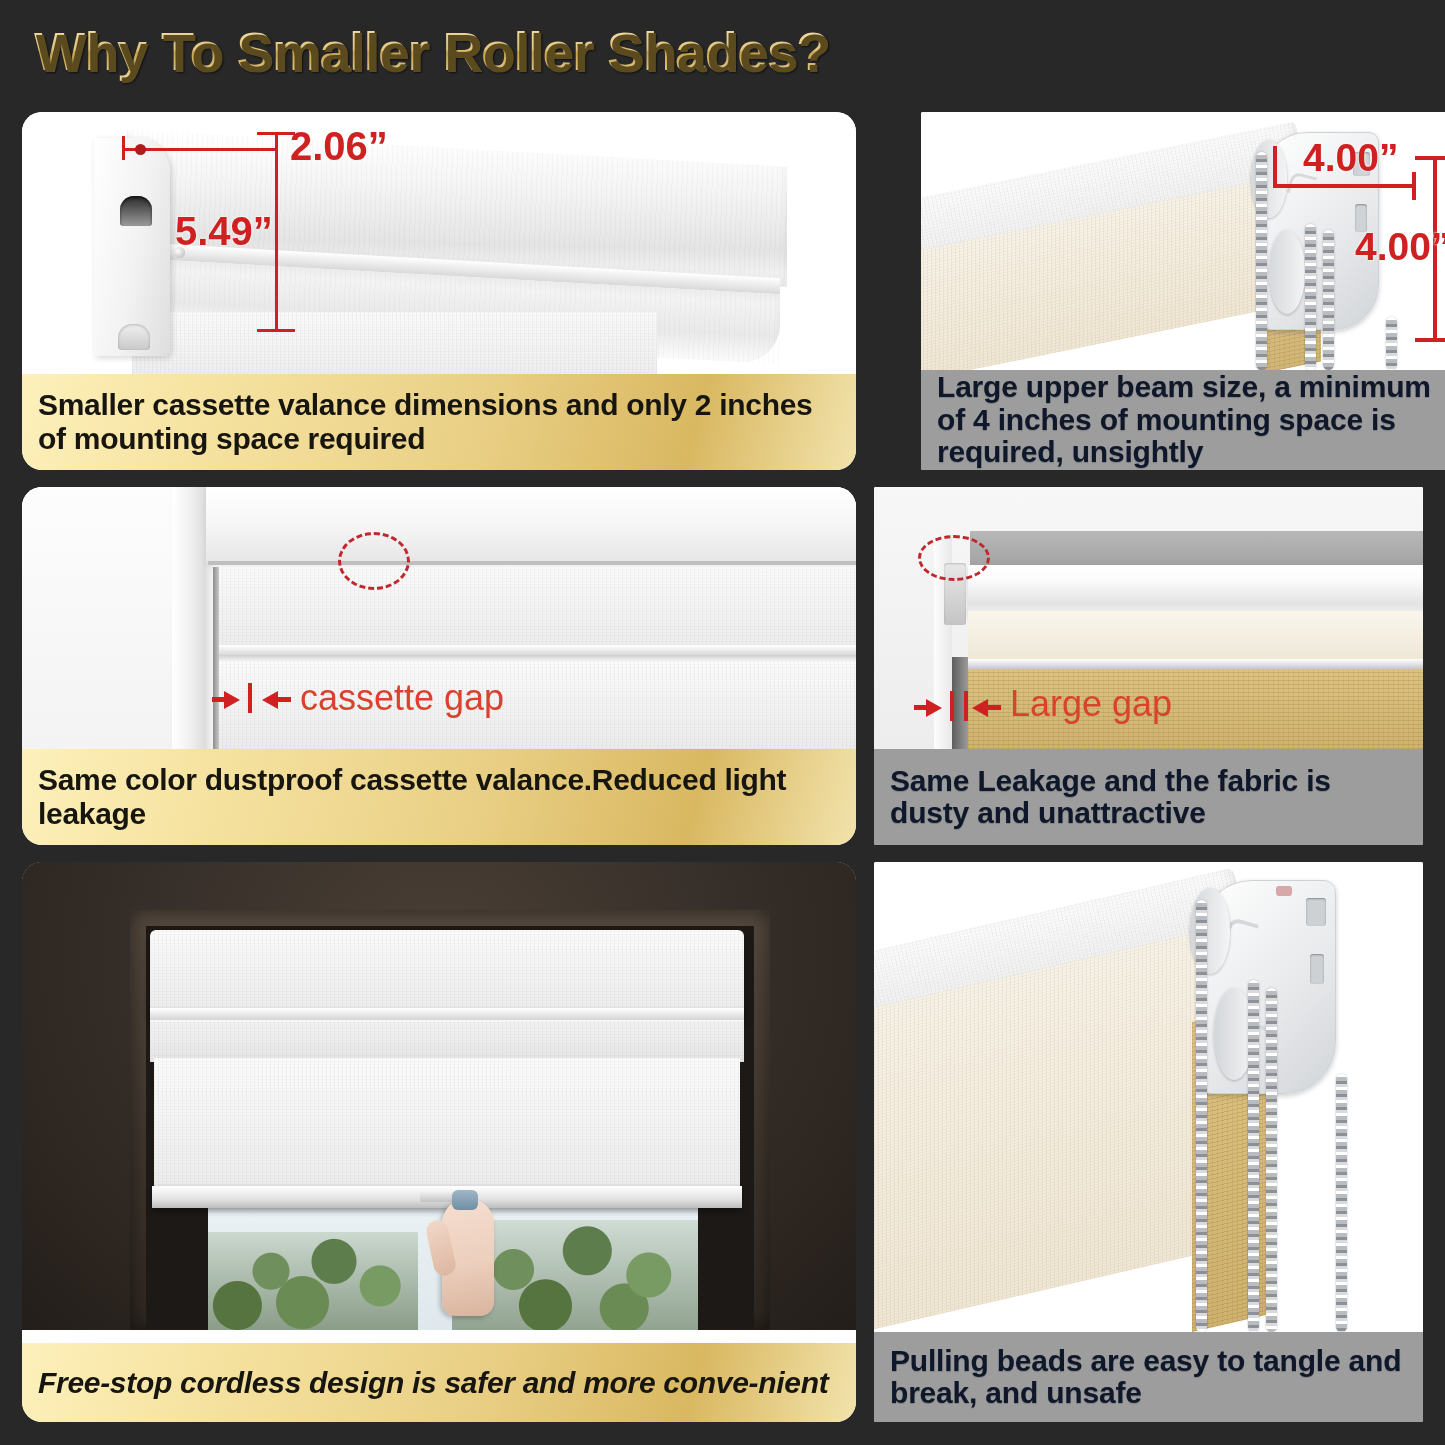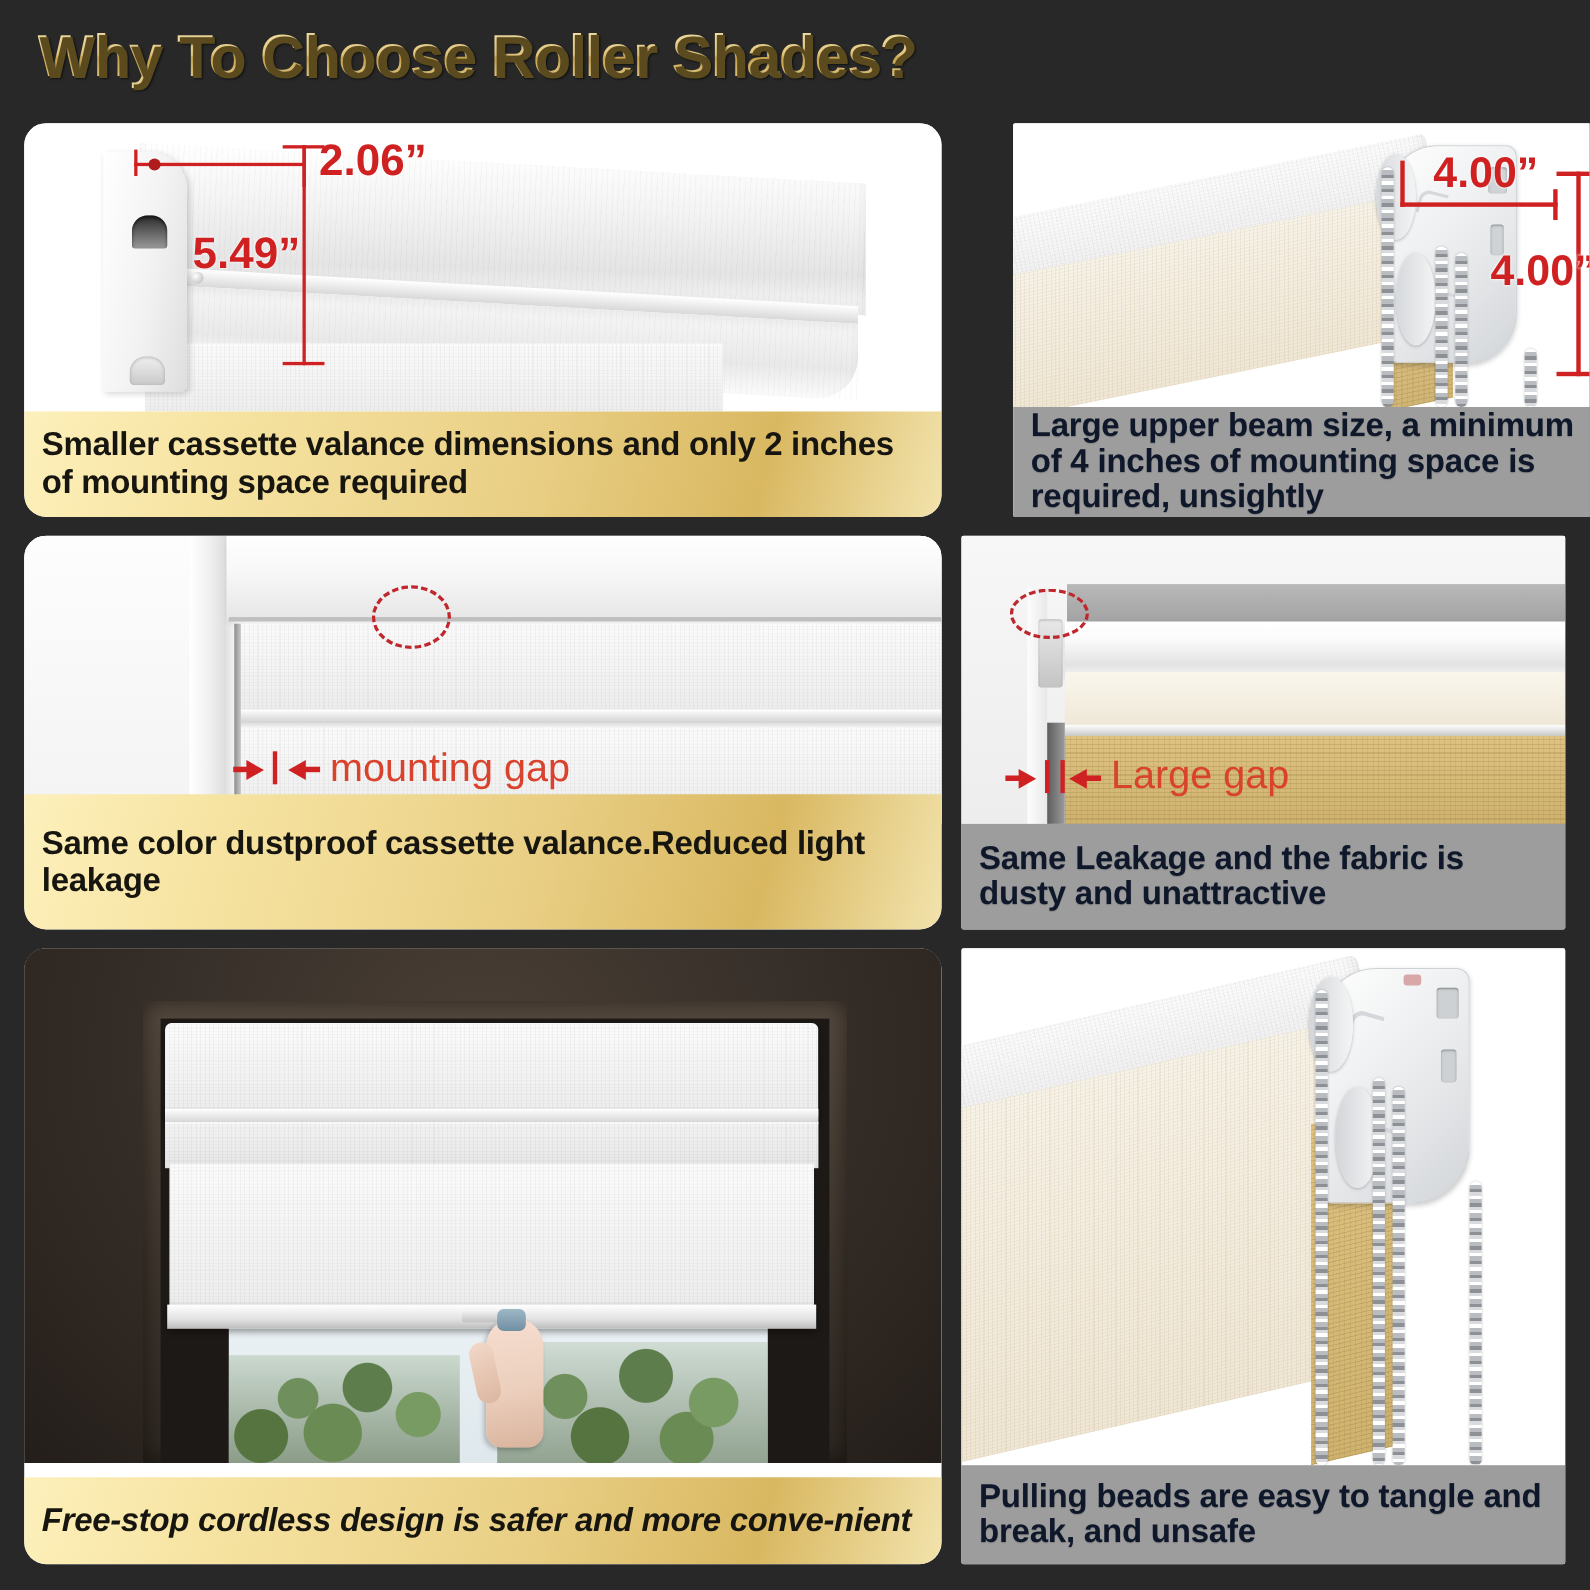--- a/index.html
+++ b/index.html
@@ -71,21 +71,21 @@
     background: repeating-linear-gradient(180deg,#ffffff 0 3px,#b9bcc0 3px 7px,#8d9196 7px 10px,#d8dadd 10px 13px);
     border-radius:6px; box-shadow:0 0 2px rgba(0,0,0,.3); }
   .bracket { position:absolute; background:linear-gradient(135deg,#ffffff,#e6e8ea 60%,#d2d5d8);
     border:1px solid #cfd2d5; box-shadow: 0 2px 5px rgba(0,0,0,.2); }
 </style>
 </head>
 <body>
 
 <div id="root">
 
-  <div class="title">Why To Choose Roller Shades?</div>
+  <div class="title">Why To Smaller Roller Shades?</div>
 
   <div class="panel pro" style="left:22px; top:112px; width:834px; height:358px;">
 
     <div class="media" style="height:262px; background:#ffffff;">
 
       <div style="position:absolute; left:105px; top:18px; width:660px; height:120px;
            background:linear-gradient(178deg,#ffffff 0%,#f4f4f4 35%,#e4e4e4 75%,#f7f7f7 100%);
            transform: skewY(3.2deg); transform-origin: left top;
            box-shadow: inset 0 -6px 10px rgba(0,0,0,.06);"></div>
       <div style="position:absolute; left:105px; top:18px; width:660px; height:120px;
@@ -217,24 +217,24 @@
 
       <div class="dashcircle" style="left:316px; top:45px; width:72px; height:58px;"></div>
 
       <div style="position:absolute; left:202px; top:204px; width:0;height:0;
            border-top:9px solid transparent; border-bottom:9px solid transparent; border-left:16px solid #cf2121;"></div>
       <div style="position:absolute; left:190px; top:210px; width:14px; height:5px; background:#cf2121;"></div>
       <div style="position:absolute; left:226px; top:196px; width:4px; height:30px; background:#cf2121;"></div>
       <div style="position:absolute; left:240px; top:204px; width:0;height:0;
            border-top:9px solid transparent; border-bottom:9px solid transparent; border-right:16px solid #cf2121;"></div>
       <div style="position:absolute; left:255px; top:210px; width:14px; height:5px; background:#cf2121;"></div>
-      <div class="gaplabel" style="left:278px; top:190px; font-size:36px;">mounting gap</div>
-    </div>
-
-    <div class="cap cap-gold" style="height:123px;">
+      <div class="gaplabel" style="left:278px; top:190px; font-size:36px;">cassette gap</div>
+    </div>
+
+    <div class="cap cap-gold" style="height:96px;">
       <div class="cap-text" style="font-size:30px;">Same color dustproof cassette valance.Reduced light leakage</div>
     </div>
   </div>
 
   <div class="panel con" style="left:874px; top:487px; width:549px; height:358px;">
 
     <div class="media" style="height:262px; background:#f4f4f4;">
       <div style="position:absolute; inset:0; background:linear-gradient(180deg,#f7f7f7,#ededed);"></div>
 
       <div style="position:absolute; left:96px; top:44px; width:453px; height:44px;

